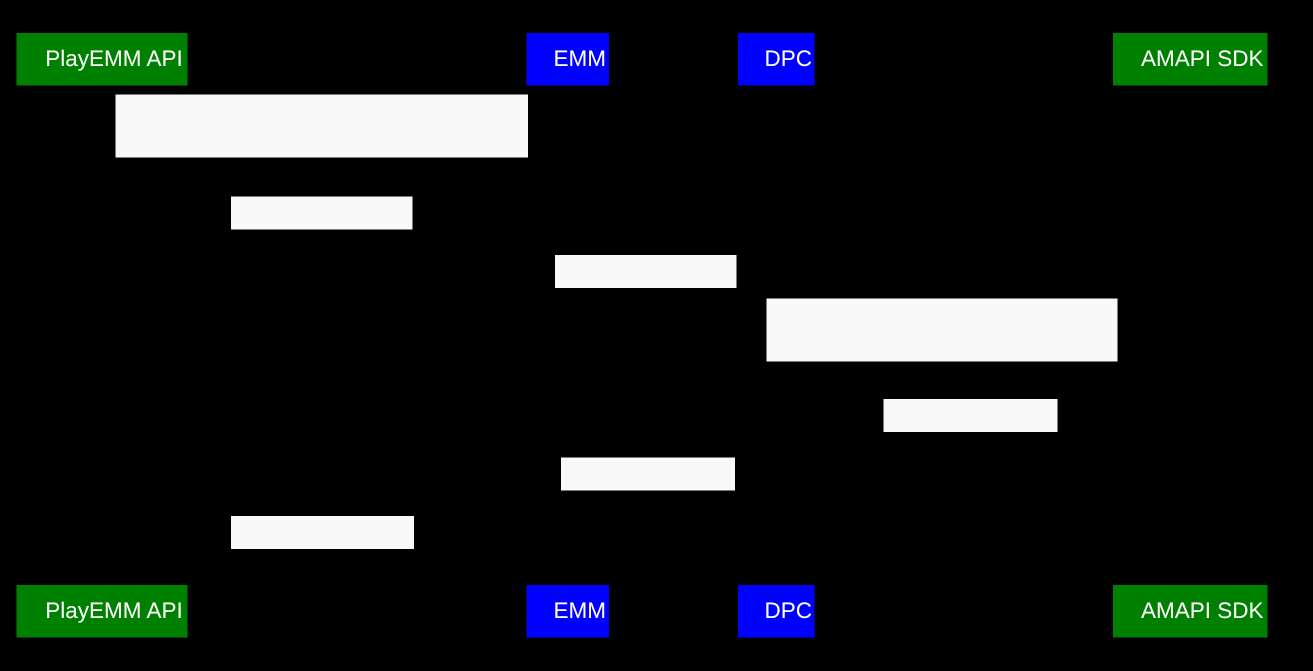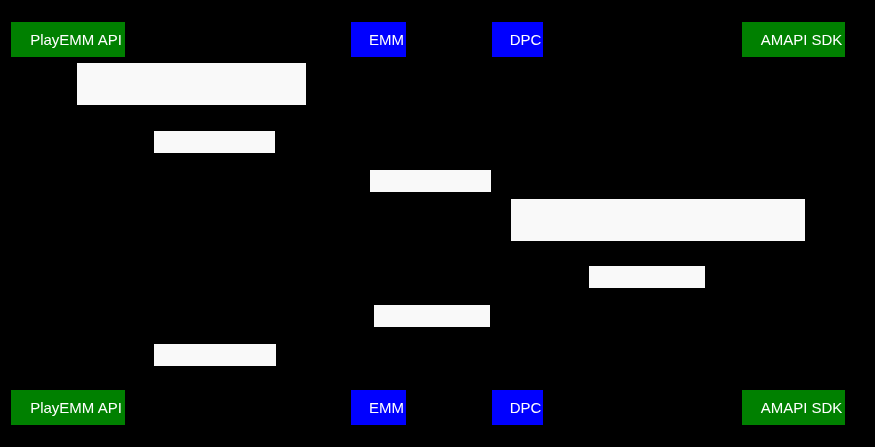--- a/index.html
+++ b/index.html
@@ -99,34 +99,34 @@
 
   <div class="arrow" style="left:500px; top:290px; width:293px;"></div>
   <div class="arrow-head left" style="left:500px; top:286px;"></div>
 
   <div class="arrow" style="left:361px; top:329px; width:139px;"></div>
   <div class="arrow-head left" style="left:361px; top:325px;"></div>
 
   <div class="arrow" style="left:67px; top:368px; width:294px;"></div>
   <div class="arrow-head left" style="left:67px; top:364px;"></div>
 
-  <div class="msg-label" style="left:77px; top:63px; width:229px; height:42px;text-align:right;">
+  <div class="msg-label" style="left:77px; top:63px; width:275px; height:42px;text-align:right;">
     <div>enrollmentTokens.create(</div>
     <div>enrollmentTokenType=userlessDevice)</div>
   </div>
 
   <div class="msg-label" style="left:154px; top:131px; width:121px; height:22px;">
     <div>enrollmentToken</div>
   </div>
 
   <div class="msg-label" style="left:370px; top:170px; width:121px; height:22px;">
     <div>enrollment token</div>
   </div>
 
-  <div class="msg-label" style="left:511px; top:199px; width:294px; height:42px;">
+  <div class="msg-label" style="left:511px; top:199px; width:234px; height:42px;">
     <div>accountSetupClient</div>
     <div>.startAccountSetup(entrollment token)</div>
   </div>
 
   <div class="msg-label" style="left:589px; top:266px; width:116px; height:22px;">
     <div>userId, deviceId</div>
   </div>
 
   <div class="msg-label" style="left:374px; top:305px; width:116px; height:22px;">
     <div>userId, deviceId</div>

